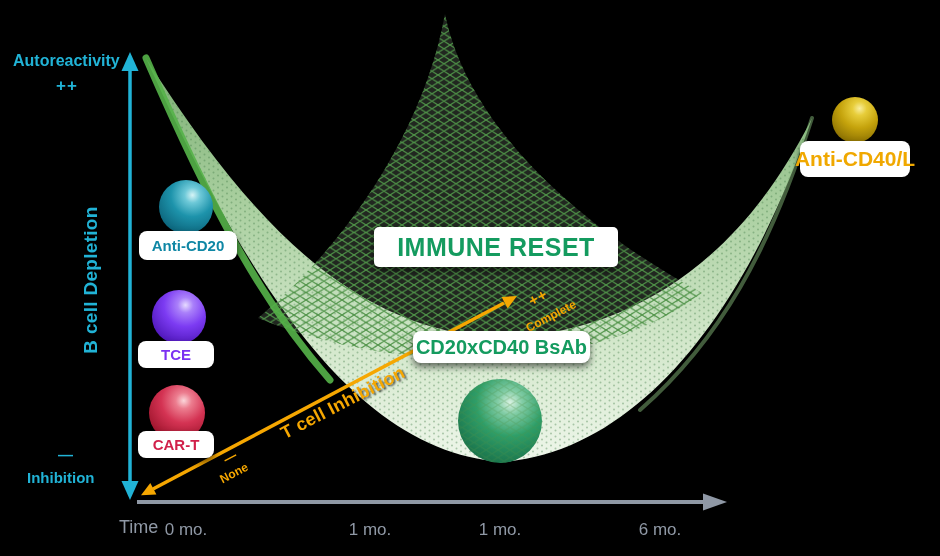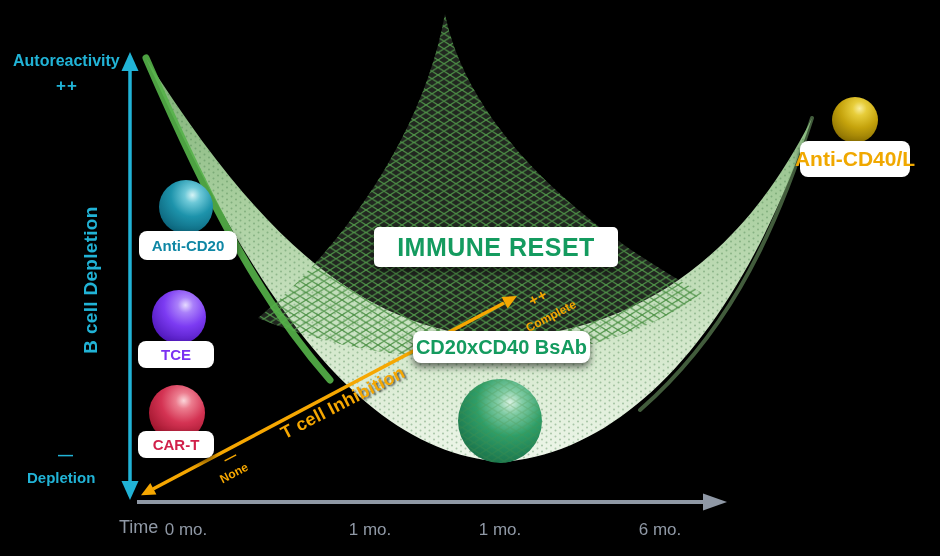--- a/index.html
+++ b/index.html
@@ -125,21 +125,21 @@
     <circle cx="177" cy="413" r="28" fill="url(#gRed)"></circle>
     <circle cx="500" cy="421" r="42" fill="url(#gGreen)"></circle>
     <circle cx="500" cy="421" r="42" fill="url(#lattice)" opacity="0.28"></circle>
     <circle cx="855" cy="120" r="23" fill="url(#gGold)"></circle>
   </svg>
 
   <div class="abs cyan" id="autoreactivity">Autoreactivity</div>
   <div class="abs cyan" id="top-scale">++</div>
   <div class="abs cyan" id="y-title">B cell Depletion</div>
   <div class="abs cyan" id="bottom-scale">—</div>
-  <div class="abs cyan" id="depletion">Depletion</div>
+  <div class="abs cyan" id="depletion">Inhibition</div>
 
   <div class="abs gray" id="time-label">Time</div>
   <div class="tick gray" id="tick-0">0 mo.</div>
   <div class="tick gray" id="tick-1">1 mo.</div>
   <div class="tick gray" id="tick-3">1 mo.</div>
   <div class="tick gray" id="tick-6">6 mo.</div>
 
   <div class="abs orange rot" id="tcell-label">T cell Inhibition</div>
   <div class="abs orange rot" id="tcell-none-dash">—</div>
   <div class="abs orange rot" id="tcell-none-label">None</div>

